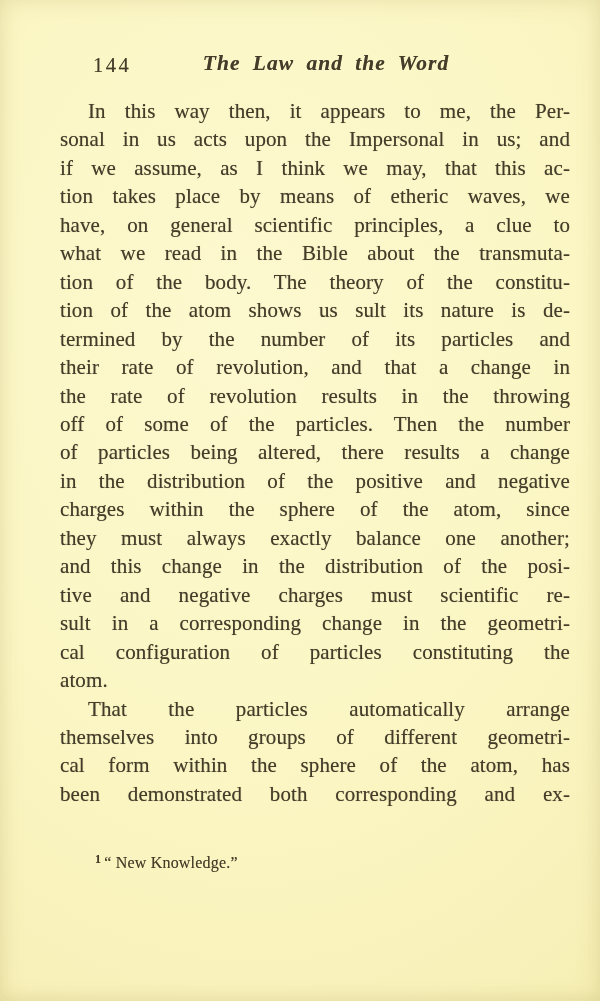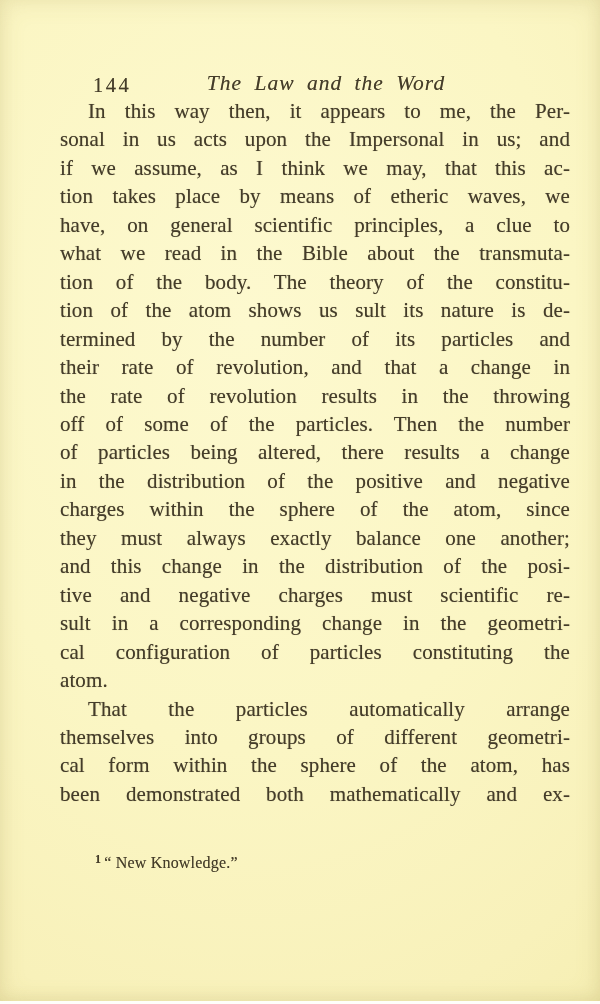--- a/index.html
+++ b/index.html
@@ -15,32 +15,33 @@
   
   .page::before{
     content:"";position:absolute;inset:0;pointer-events:none;
     box-shadow:inset 0 0 26px rgba(150,128,58,0.16), inset 0 -6px 14px rgba(160,140,70,0.10);
   }
   
   .page::after{
     content:"";position:absolute;left:0;right:0;bottom:0;height:3px;
     background:#fefefa;pointer-events:none;
   }
-  .header{position:absolute;left:60px;top:51px;width:510px;height:30px;margin-top:20px;}
+  .header{position:absolute;left:60px;top:51px;width:510px;height:30px;}
   .pagenum{
     position:absolute;left:33px;top:3px;
     font-size:20.5px;letter-spacing:2.5px;
     text-shadow:0 0 0.6px rgba(68,60,41,0.55);
   }
   .title{
     position:absolute;left:0;right:0;top:0;text-align:center;
     transform:translateX(11px);
     font-style:italic;font-size:21.5px;
     word-spacing:6px;letter-spacing:1px;
     text-shadow:0 0 0.6px rgba(68,60,41,0.55);
+    font-weight:bold;
   }
   .bodytext{
     position:absolute;left:60px;top:97px;width:510px;
     font-size:21px;line-height:28.46px;
     letter-spacing:0.1px;
     text-shadow:0 0 0.7px rgba(68,60,41,0.5);
   }
   .paragraph{margin:0;padding:0;}
   .line{
     height:28.46px;
@@ -91,21 +92,21 @@
         <div class="line">and this change in the distribution of the posi-</div>
         <div class="line">tive and negative charges must scientific re-</div>
         <div class="line">sult in a corresponding change in the geometri-</div>
         <div class="line">cal configuration of particles constituting the</div>
         <div class="line ragged">atom.</div>
       </div>
       <div class="paragraph">
         <div class="line indent">That the particles automatically arrange</div>
         <div class="line">themselves into groups of different geometri-</div>
         <div class="line">cal form within the sphere of the atom, has</div>
-        <div class="line">been demonstrated both mathematically and ex-</div>
+        <div class="line">been demonstrated both corresponding and ex-</div>
       </div>
     </div>
 
   <div class="footnote">
     <span class="fn-marker">1</span><span class="fn-text">“ New Knowledge.”</span>
   </div>
 
 </div>
 
 </body></html>

